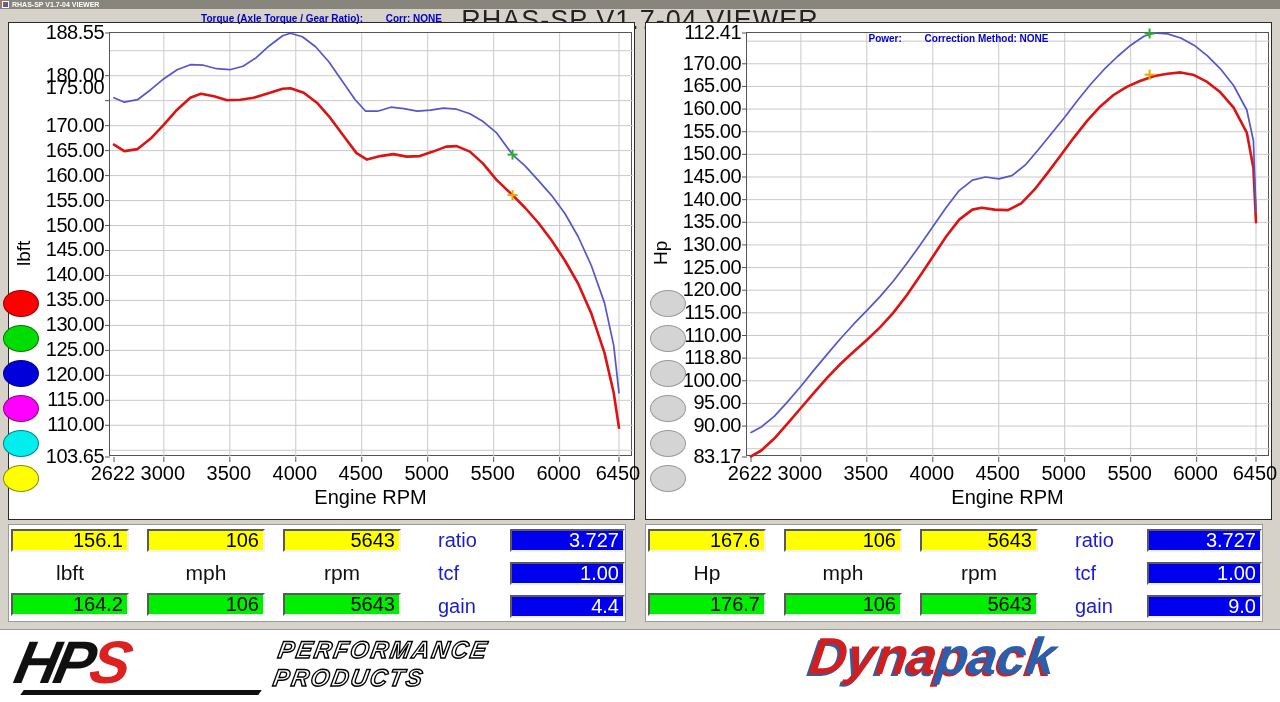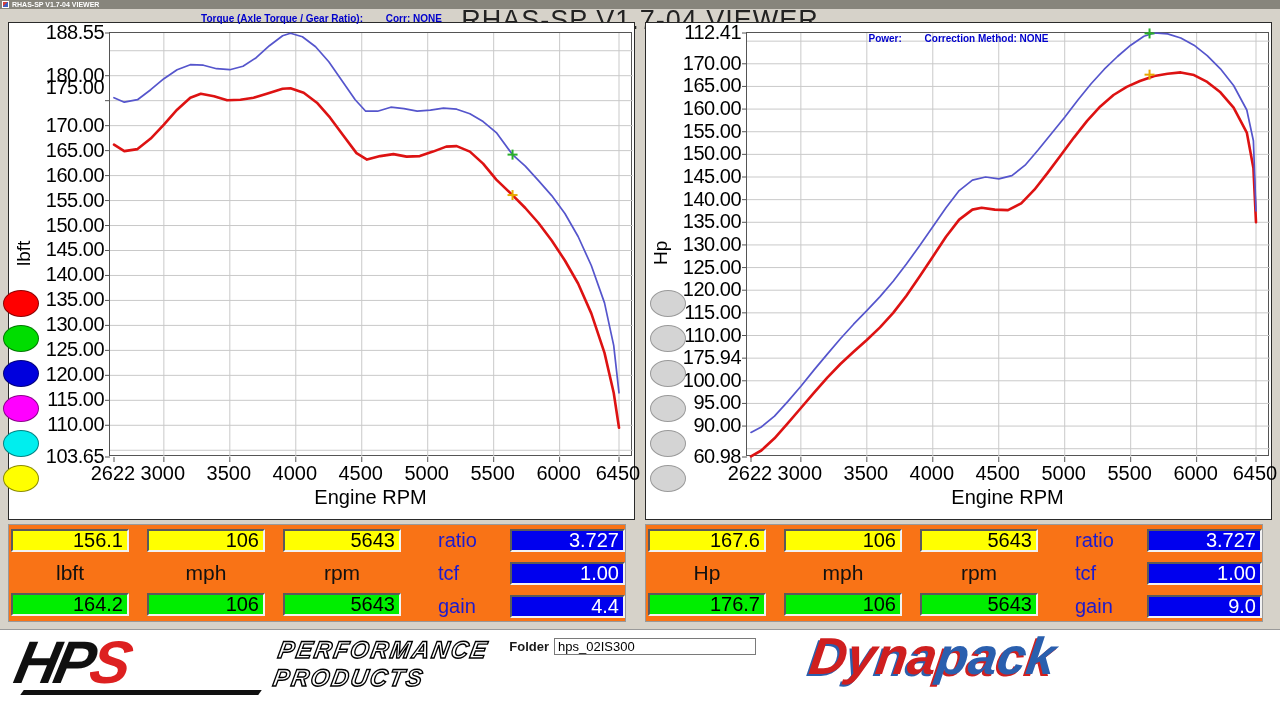--- a/index.html
+++ b/index.html
@@ -33,21 +33,21 @@
   .ytick { position:absolute; left:0; width:95px; text-align:right; font-size:20px; color:#000;
            letter-spacing:-0.5px; white-space:nowrap; }
   .xtick { position:absolute; top:439px; width:70px; text-align:center; font-size:20px; color:#000; }
   .axis-xlabel { position:absolute; left:100px; top:463px; width:523px; text-align:center; font-size:20px; color:#000; }
   .axis-ylabel { position:absolute; left:4px; top:150px; height:160px; writing-mode:vertical-rl;
                  transform:rotate(180deg); font-size:19px; color:#000; text-align:center; }
   .dot { position:absolute; width:36px; height:27px; border-radius:50%; border:1px solid rgba(0,0,0,0.45);
          pointer-events:auto; }
 
   
-  .data-panel { position:absolute; top:524px; width:618px; height:98px; background:#f97316;
+  .data-panel { position:absolute; top:524px; width:618px; height:98px; background:#ffffff;
                 border:1px solid #999; display:flex; padding:4px 0 0 2px; z-index:1; }
   .data-panel.left { left:8px; }
   .data-panel.right { left:645px; }
   .vcol { width:120px; margin-right:18px; display:flex; flex-direction:column; }
   .box { height:23px; line-height:19px; text-align:right; padding-right:4px; font-size:20px;
          border:2px solid; border-color:#5a5a5a #f2f2f2 #f2f2f2 #5a5a5a; color:#000; }
   .box.yellow { background:#ffff00; }
   .box.green  { background:#00ee00; }
   .vlabel { height:23px; margin:9px 0 9px 0; text-align:center; font-size:21px; color:#111; }
   .side { margin-left:19px; display:flex; flex-direction:column; }
@@ -285,25 +285,25 @@
         <div class="ytick" style="top: 96.7205px;">155.00</div>
         <div class="ytick" style="top: 119.363px;">150.00</div>
         <div class="ytick" style="top: 142.005px;">145.00</div>
         <div class="ytick" style="top: 164.647px;">140.00</div>
         <div class="ytick" style="top: 187.29px;">135.00</div>
         <div class="ytick" style="top: 209.932px;">130.00</div>
         <div class="ytick" style="top: 232.574px;">125.00</div>
         <div class="ytick" style="top: 255.217px;">120.00</div>
         <div class="ytick" style="top: 277.859px;">115.00</div>
         <div class="ytick" style="top: 300.501px;">110.00</div>
-        <div class="ytick" style="top: 323.144px;">175.94</div>
+        <div class="ytick" style="top: 323.144px;">118.80</div>
         <div class="ytick" style="top: 345.786px;">100.00</div>
         <div class="ytick" style="top: 368.428px;">95.00</div>
         <div class="ytick" style="top: 391.071px;">90.00</div>
-        <div class="ytick" style="top: 422px;">60.98</div>
+        <div class="ytick" style="top: 422px;">83.17</div>
       </div>
     <div class="xticks">
         <div class="xtick" style="left: 69px;">2622</div>
         <div class="xtick" style="left: 118.867px;">3000</div>
         <div class="xtick" style="left: 184.828px;">3500</div>
         <div class="xtick" style="left: 250.789px;">4000</div>
         <div class="xtick" style="left: 316.751px;">4500</div>
         <div class="xtick" style="left: 382.712px;">5000</div>
         <div class="xtick" style="left: 448.673px;">5500</div>
         <div class="xtick" style="left: 514.635px;">6000</div>
@@ -392,24 +392,20 @@
         <span class="hp">HP</span><span class="s">S</span>
       </div>
       <div class="hps-bar"></div>
     </div>
     <div class="hps-sub">
       <div>PERFORMANCE</div>
       <div>PRODUCTS</div>
     </div>
 
     <div class="dform">
-      <div class="frow">
-        <span class="flabel">Folder</span>
-        <span class="fbox">hps_02IS300</span>
-      </div>
     </div>
 
     <div class="dynapack">
       <div class="dyn-main">
         <span class="dyna">Dyna</span><span class="pack">pack</span>
       </div>
     </div>
 
   </div>
 </div>

